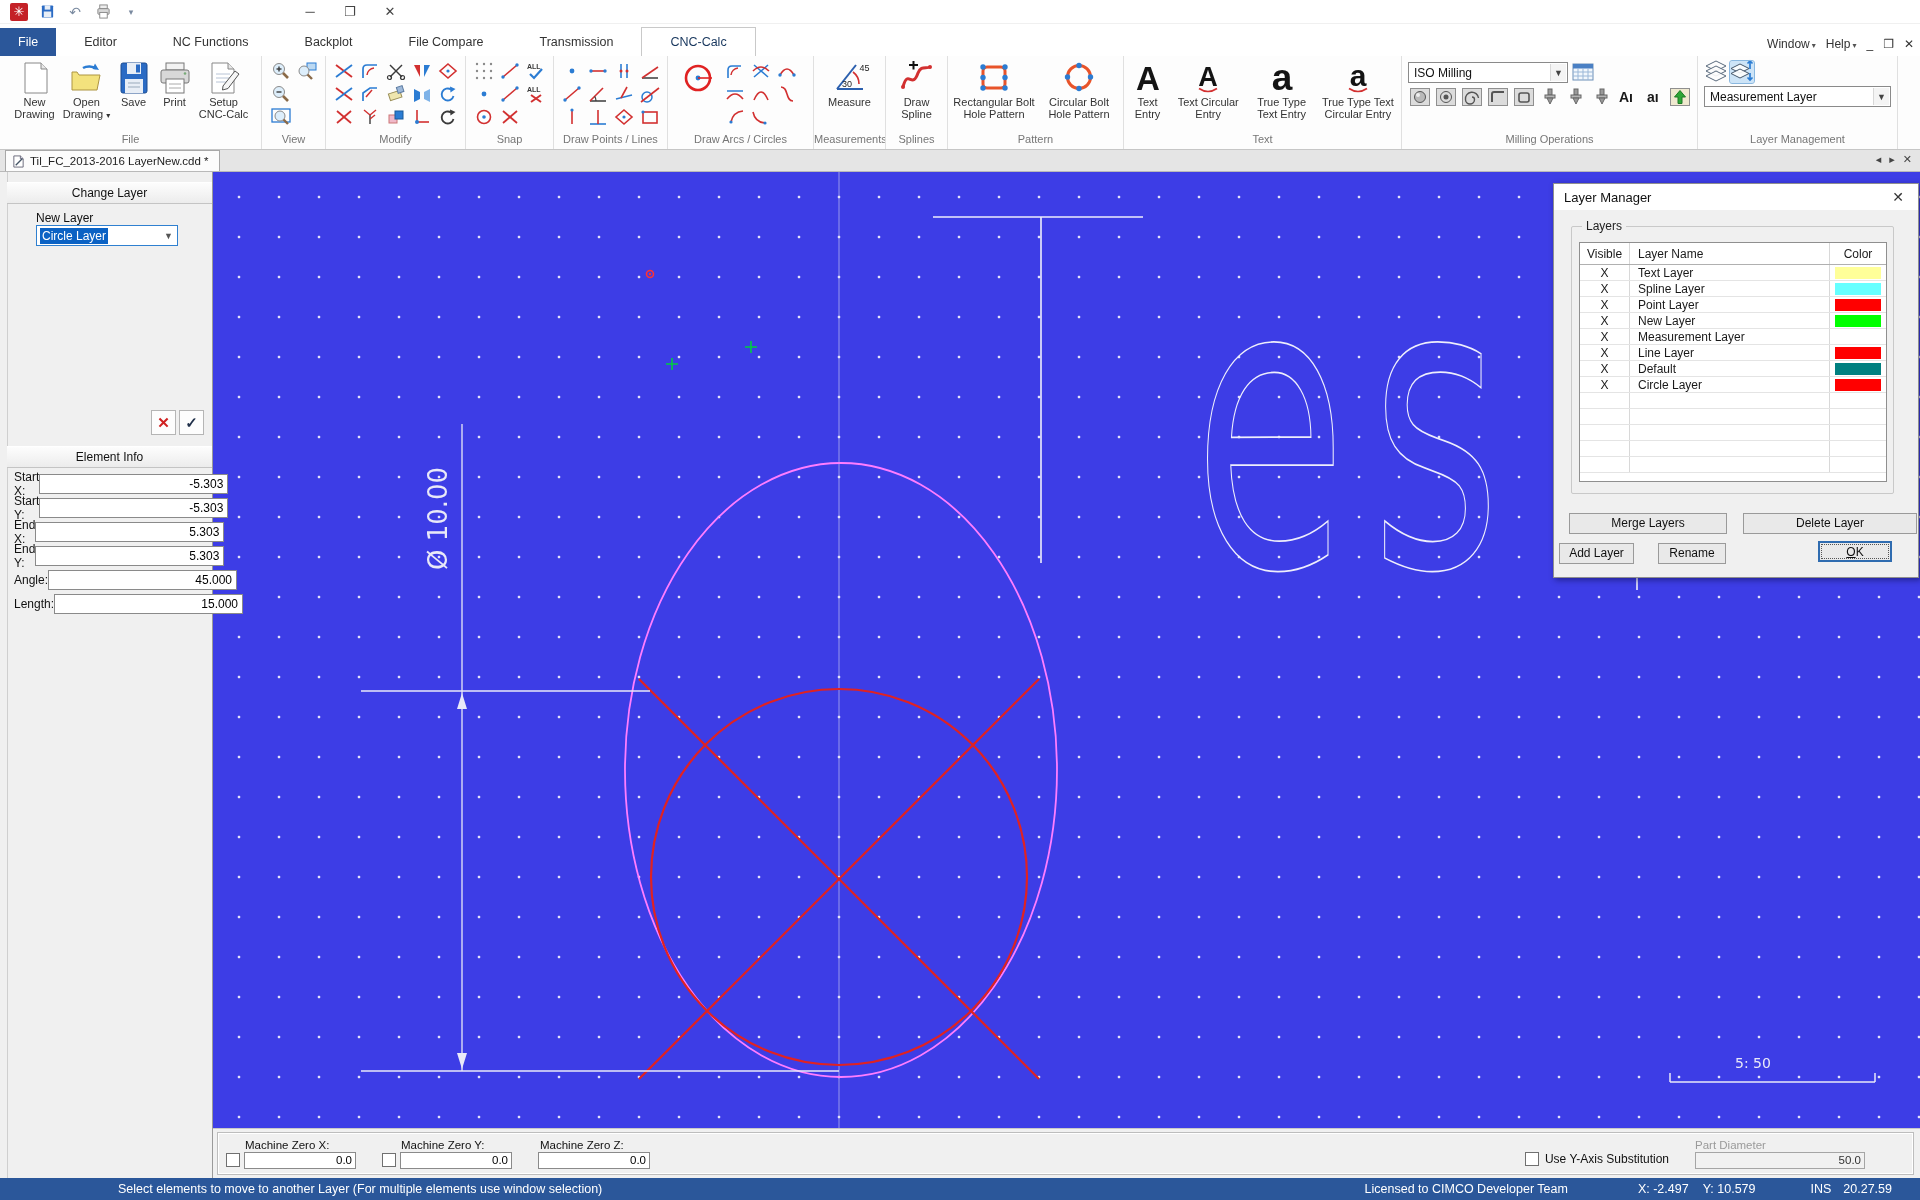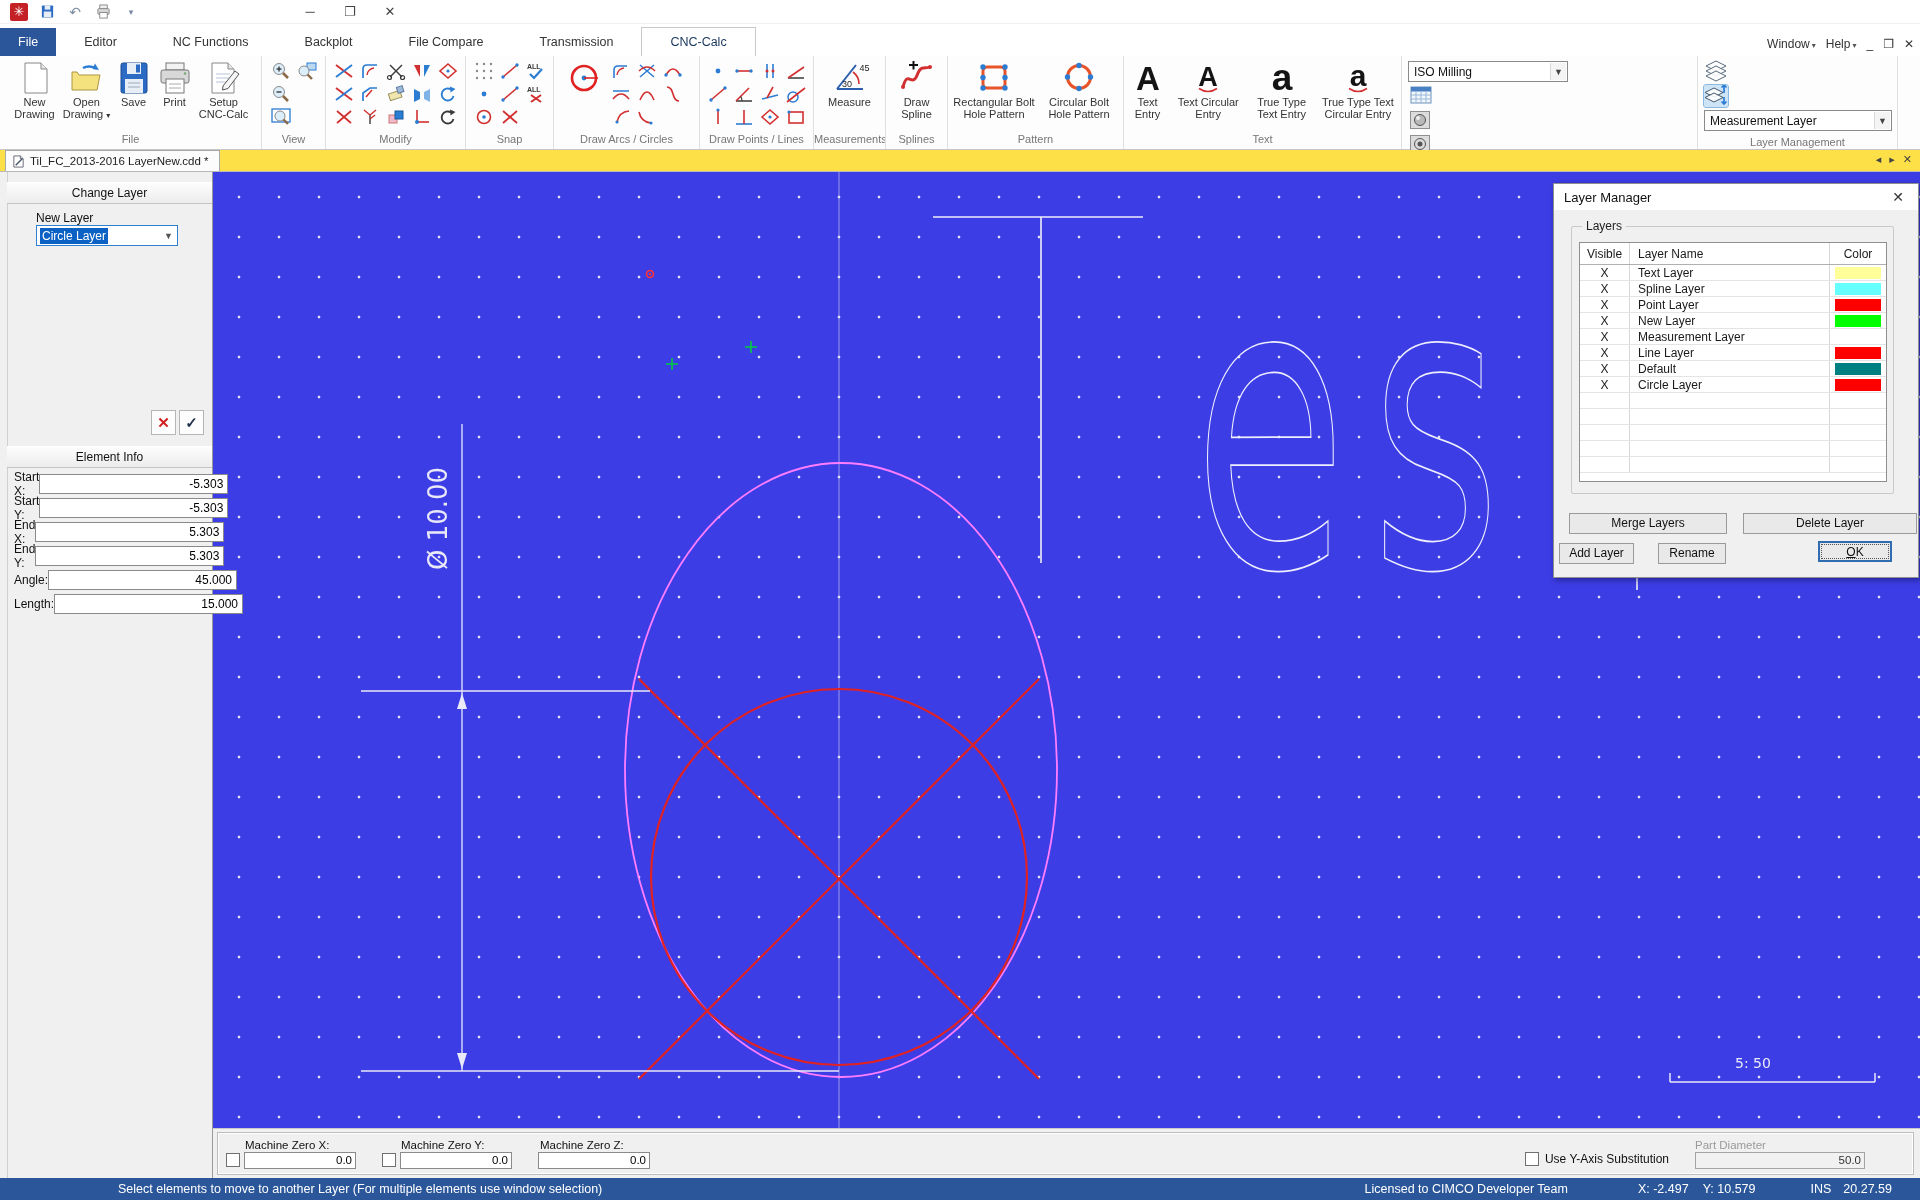--- a/index.html
+++ b/index.html
@@ -35,24 +35,24 @@
   .bigbtn .bicon{height:36px;display:flex;align-items:center;justify-content:center;}
   .bigbtn .blabel{font-size:11px;line-height:1.12;text-align:center;color:#333;}
   .igrid{display:grid;gap:1px 2px;padding:1px 2px;}
   .sicon{width:24px;height:22px;display:flex;align-items:center;justify-content:center;border-radius:2px;}
   .sicon.active{background:#cde4f7;outline:1px solid #8ab8e0;}
   .combo{background:#fff;border:1px solid #8a8a8a;height:21px;display:flex;align-items:center;
     padding-left:5px;position:relative;font-size:12px;color:#111;}
   .combo .chevbox{position:absolute;right:1px;top:1px;bottom:1px;width:16px;display:flex;align-items:center;
     justify-content:center;color:#444;font-size:9px;background:#f4f4f4;border-left:1px solid #d8d8d8;}
   .vcol{display:flex;flex-direction:column;gap:3px;width:100%;padding:2px 4px;}
-  .hrow{display:flex;align-items:flex-start;gap:2px;flex-direction:column;}
+  .hrow{display:flex;align-items:flex-end;gap:2px;}
 
   
-  #tabstrip{height:22px;background:#fde047;border-bottom:1px solid #b9b9b9;display:flex;align-items:center;position:relative;}
+  #tabstrip{height:22px;background:#e5e5e5;border-bottom:1px solid #b9b9b9;display:flex;align-items:center;position:relative;}
   #doc-tab{margin-left:5px;height:21px;background:#fcfcfc;border:1px solid #a8a8a8;border-bottom:none;
     display:flex;align-items:center;gap:5px;padding:0 10px 0 6px;font-size:11.5px;color:#222;}
   #tab-nav{position:absolute;right:8px;top:3px;display:flex;gap:8px;color:#444;font-size:11px;}
 
   
   #main{position:relative;height:956px;display:flex;}
   
   #leftpanel{width:213px;height:1006px;background:#f0f0f0;border-right:1px solid #9a9a9a;position:relative;z-index:3;}
   .panel-header{position:absolute;left:7px;right:0;height:22px;background:linear-gradient(#fdfdfd,#ececec);
     border-top:1px solid #fff;border-bottom:1px solid #c4c4c4;text-align:center;line-height:21px;font-size:12px;color:#111;}
@@ -434,20 +434,103 @@
           <span class="sicon">
             <svg viewBox="0 0 0 0 24 22" width="24" height="22">
               <line x1="5" y1="5" x2="19" y2="17" stroke="#d23030" stroke-width="1.8"></line>
               <line x1="19" y1="5" x2="5" y2="17" stroke="#d23030" stroke-width="1.8"></line>
             </svg>
           </span>
         </div>
       </div>
       <div class="rgroup-label">Snap</div>
     </div>
+    <div class="rgroup" style="width: 114px;">
+      <div class="rgroup-content">
+        <div class="igrid" style="grid-template-columns: repeat(4, 24px);">
+          <span class="sicon">
+            <svg viewBox="0 0 0 0 24 22" width="24" height="22">
+              <circle cx="12" cy="11" r="2.4" fill="#2b7cd3"></circle>
+            </svg>
+          </span>
+          <span class="sicon">
+            <svg viewBox="0 0 0 0 24 22" width="24" height="22">
+              <line x1="5" y1="11" x2="19" y2="11" stroke="#d23030" stroke-width="1.6"></line>
+              <circle cx="5" cy="11" r="1.7" fill="#2b7cd3"></circle>
+              <circle cx="19" cy="11" r="1.7" fill="#2b7cd3"></circle>
+            </svg>
+          </span>
+          <span class="sicon">
+            <svg viewBox="0 0 0 0 24 22" width="24" height="22">
+              <line x1="9" y1="4" x2="9" y2="18" stroke="#2b7cd3" stroke-width="1.6"></line>
+              <line x1="15" y1="4" x2="15" y2="18" stroke="#2b7cd3" stroke-width="1.6"></line>
+              <circle cx="9" cy="11" r="1.5" fill="#d23030"></circle>
+              <circle cx="15" cy="11" r="1.5" fill="#d23030"></circle>
+            </svg>
+          </span>
+          <span class="sicon">
+            <svg viewBox="0 0 0 0 24 22" width="24" height="22">
+              <line x1="4" y1="18" x2="20" y2="18" stroke="#3a3a3a" stroke-width="1.5"></line>
+              <line x1="4" y1="18" x2="20" y2="7" stroke="#d23030" stroke-width="1.6"></line>
+            </svg>
+          </span>
+          <span class="sicon">
+            <svg viewBox="0 0 0 0 24 22" width="24" height="22">
+              <line x1="5" y1="17" x2="19" y2="5" stroke="#d23030" stroke-width="1.6"></line>
+              <circle cx="5" cy="17" r="1.7" fill="#2b7cd3"></circle>
+              <circle cx="19" cy="5" r="1.7" fill="#2b7cd3"></circle>
+            </svg>
+          </span>
+          <span class="sicon">
+            <svg viewBox="0 0 0 0 24 22" width="24" height="22">
+              <line x1="4" y1="18" x2="20" y2="18" stroke="#3a3a3a" stroke-width="1.5"></line>
+              <line x1="4" y1="18" x2="17" y2="5" stroke="#d23030" stroke-width="1.6"></line>
+              <path d="M10 18 A7 7 0 0 0 8.6 13.4" stroke="#3a3a3a" fill="none" stroke-width="1.2"></path>
+            </svg>
+          </span>
+          <span class="sicon">
+            <svg viewBox="0 0 0 0 24 22" width="24" height="22">
+              <line x1="4" y1="16" x2="20" y2="12" stroke="#2b7cd3" stroke-width="1.6"></line>
+              <line x1="9" y1="15" x2="15" y2="4" stroke="#d23030" stroke-width="1.6"></line>
+            </svg>
+          </span>
+          <span class="sicon">
+            <svg viewBox="0 0 0 0 24 22" width="24" height="22">
+              <circle cx="9" cy="14" r="5" stroke="#2b7cd3" fill="none" stroke-width="1.5"></circle>
+              <line x1="3" y1="19" x2="21" y2="5" stroke="#d23030" stroke-width="1.6"></line>
+            </svg>
+          </span>
+          <span class="sicon">
+            <svg viewBox="0 0 0 0 24 22" width="24" height="22">
+              <line x1="12" y1="4" x2="12" y2="18" stroke="#d23030" stroke-width="1.6"></line>
+              <circle cx="12" cy="4" r="1.6" fill="#2b7cd3"></circle>
+            </svg>
+          </span>
+          <span class="sicon">
+            <svg viewBox="0 0 0 0 24 22" width="24" height="22">
+              <line x1="4" y1="18" x2="20" y2="18" stroke="#2b7cd3" stroke-width="1.6"></line>
+              <line x1="12" y1="18" x2="12" y2="4" stroke="#d23030" stroke-width="1.6"></line>
+            </svg>
+          </span>
+          <span class="sicon">
+            <svg viewBox="0 0 0 0 24 22" width="24" height="22">
+              <polygon points="12,4 20,11 12,18 4,11" stroke="#d23030" fill="none" stroke-width="1.6"></polygon>
+              <circle cx="12" cy="11" r="1.6" fill="#2b7cd3"></circle>
+            </svg>
+          </span>
+          <span class="sicon">
+            <svg viewBox="0 0 0 0 24 22" width="24" height="22">
+              <rect x="5" y="6" width="14" height="11" stroke="#d23030" fill="none" stroke-width="1.6"></rect>
+              <circle cx="5" cy="6" r="1.6" fill="#2b7cd3"></circle>
+            </svg>
+          </span>
+        </div>
+      </div>
+      <div class="rgroup-label">Draw Points / Lines</div>
+    </div>
     <div class="rgroup" style="width: 146px;">
       <div class="rgroup-content">
         <span class="sicon" style="width: 40px; height: 40px;">
           <svg viewBox="0 0 0 0 36 32" width="38" height="34">
             <circle cx="17" cy="16" r="12" stroke="#e02222" fill="none" stroke-width="2.6"></circle>
             <circle cx="17" cy="16" r="2.4" fill="#2b7cd3"></circle>
             <line x1="17" y1="16" x2="31" y2="16" stroke="#e02222" stroke-width="1.6"></line>
           </svg>
         </span>
         <div class="igrid" style="grid-template-columns: repeat(3, 24px);">
@@ -495,103 +578,20 @@
           </span>
           <span class="sicon">
             <svg viewBox="0 0 0 0 24 22" width="24" height="22">
               <path d="M4 6 Q6 16 16 17" stroke="#d23030" fill="none" stroke-width="1.6"></path>
               <circle cx="16" cy="17" r="1.6" fill="#2b7cd3"></circle>
             </svg>
           </span>
         </div>
       </div>
       <div class="rgroup-label">Draw Arcs / Circles</div>
-    </div>
-    <div class="rgroup" style="width: 114px;">
-      <div class="rgroup-content">
-        <div class="igrid" style="grid-template-columns: repeat(4, 24px);">
-          <span class="sicon">
-            <svg viewBox="0 0 0 0 24 22" width="24" height="22">
-              <circle cx="12" cy="11" r="2.4" fill="#2b7cd3"></circle>
-            </svg>
-          </span>
-          <span class="sicon">
-            <svg viewBox="0 0 0 0 24 22" width="24" height="22">
-              <line x1="5" y1="11" x2="19" y2="11" stroke="#d23030" stroke-width="1.6"></line>
-              <circle cx="5" cy="11" r="1.7" fill="#2b7cd3"></circle>
-              <circle cx="19" cy="11" r="1.7" fill="#2b7cd3"></circle>
-            </svg>
-          </span>
-          <span class="sicon">
-            <svg viewBox="0 0 0 0 24 22" width="24" height="22">
-              <line x1="9" y1="4" x2="9" y2="18" stroke="#2b7cd3" stroke-width="1.6"></line>
-              <line x1="15" y1="4" x2="15" y2="18" stroke="#2b7cd3" stroke-width="1.6"></line>
-              <circle cx="9" cy="11" r="1.5" fill="#d23030"></circle>
-              <circle cx="15" cy="11" r="1.5" fill="#d23030"></circle>
-            </svg>
-          </span>
-          <span class="sicon">
-            <svg viewBox="0 0 0 0 24 22" width="24" height="22">
-              <line x1="4" y1="18" x2="20" y2="18" stroke="#3a3a3a" stroke-width="1.5"></line>
-              <line x1="4" y1="18" x2="20" y2="7" stroke="#d23030" stroke-width="1.6"></line>
-            </svg>
-          </span>
-          <span class="sicon">
-            <svg viewBox="0 0 0 0 24 22" width="24" height="22">
-              <line x1="5" y1="17" x2="19" y2="5" stroke="#d23030" stroke-width="1.6"></line>
-              <circle cx="5" cy="17" r="1.7" fill="#2b7cd3"></circle>
-              <circle cx="19" cy="5" r="1.7" fill="#2b7cd3"></circle>
-            </svg>
-          </span>
-          <span class="sicon">
-            <svg viewBox="0 0 0 0 24 22" width="24" height="22">
-              <line x1="4" y1="18" x2="20" y2="18" stroke="#3a3a3a" stroke-width="1.5"></line>
-              <line x1="4" y1="18" x2="17" y2="5" stroke="#d23030" stroke-width="1.6"></line>
-              <path d="M10 18 A7 7 0 0 0 8.6 13.4" stroke="#3a3a3a" fill="none" stroke-width="1.2"></path>
-            </svg>
-          </span>
-          <span class="sicon">
-            <svg viewBox="0 0 0 0 24 22" width="24" height="22">
-              <line x1="4" y1="16" x2="20" y2="12" stroke="#2b7cd3" stroke-width="1.6"></line>
-              <line x1="9" y1="15" x2="15" y2="4" stroke="#d23030" stroke-width="1.6"></line>
-            </svg>
-          </span>
-          <span class="sicon">
-            <svg viewBox="0 0 0 0 24 22" width="24" height="22">
-              <circle cx="9" cy="14" r="5" stroke="#2b7cd3" fill="none" stroke-width="1.5"></circle>
-              <line x1="3" y1="19" x2="21" y2="5" stroke="#d23030" stroke-width="1.6"></line>
-            </svg>
-          </span>
-          <span class="sicon">
-            <svg viewBox="0 0 0 0 24 22" width="24" height="22">
-              <line x1="12" y1="4" x2="12" y2="18" stroke="#d23030" stroke-width="1.6"></line>
-              <circle cx="12" cy="4" r="1.6" fill="#2b7cd3"></circle>
-            </svg>
-          </span>
-          <span class="sicon">
-            <svg viewBox="0 0 0 0 24 22" width="24" height="22">
-              <line x1="4" y1="18" x2="20" y2="18" stroke="#2b7cd3" stroke-width="1.6"></line>
-              <line x1="12" y1="18" x2="12" y2="4" stroke="#d23030" stroke-width="1.6"></line>
-            </svg>
-          </span>
-          <span class="sicon">
-            <svg viewBox="0 0 0 0 24 22" width="24" height="22">
-              <polygon points="12,4 20,11 12,18 4,11" stroke="#d23030" fill="none" stroke-width="1.6"></polygon>
-              <circle cx="12" cy="11" r="1.6" fill="#2b7cd3"></circle>
-            </svg>
-          </span>
-          <span class="sicon">
-            <svg viewBox="0 0 0 0 24 22" width="24" height="22">
-              <rect x="5" y="6" width="14" height="11" stroke="#d23030" fill="none" stroke-width="1.6"></rect>
-              <circle cx="5" cy="6" r="1.6" fill="#2b7cd3"></circle>
-            </svg>
-          </span>
-        </div>
-      </div>
-      <div class="rgroup-label">Draw Points / Lines</div>
     </div>
     <div class="rgroup" style="width: 72px;">
       <div class="rgroup-content">
         <div class="bigbtn" style="width: 60px;">
           <span class="bicon">
             <svg viewBox="0 0 0 0 40 36" width="40" height="36">
               <line x1="7" y1="29" x2="33" y2="29" stroke="#2b5fae" stroke-width="2"></line>
               <line x1="7" y1="29" x2="26" y2="5" stroke="#2b5fae" stroke-width="2"></line>
               <path d="M23 12 A15 15 0 0 1 29 24" stroke="#d23030" fill="none" stroke-width="1.6"></path>
               <text x="29.5" y="11" font-size="9" fill="#222" font-family="Liberation Sans,sans-serif">45</text>

